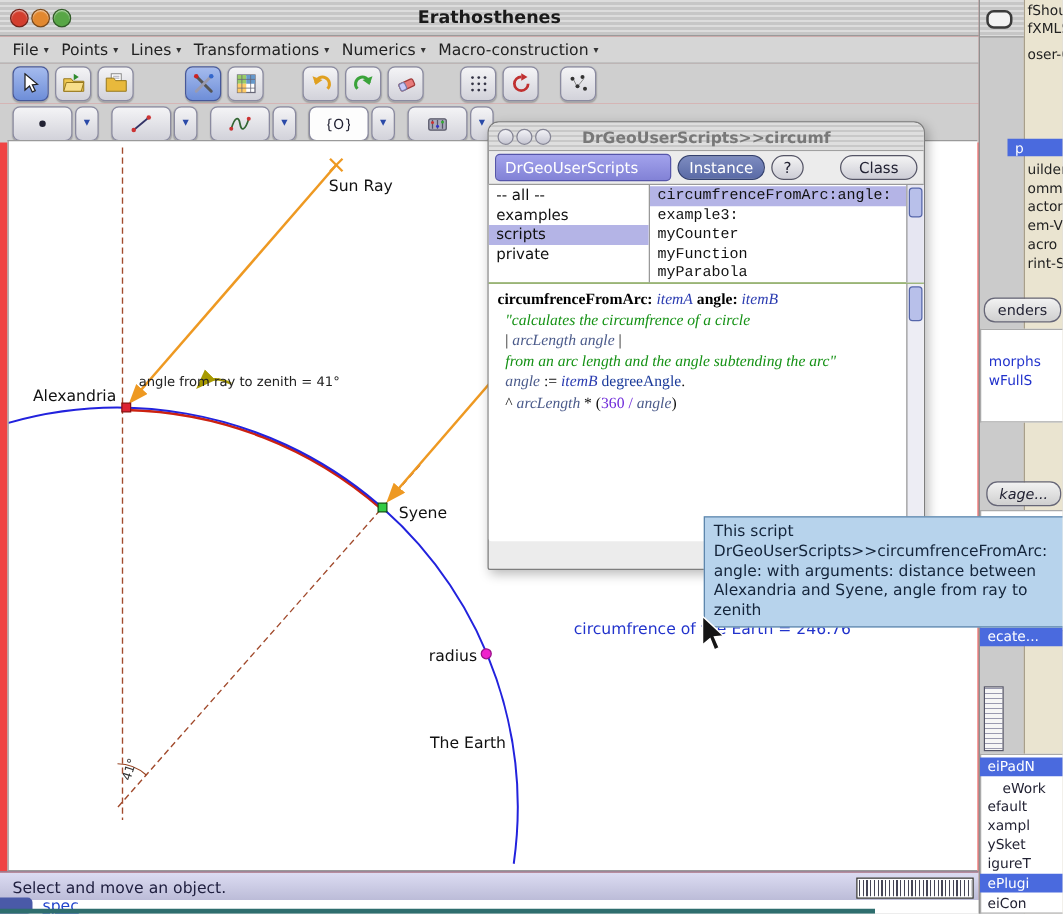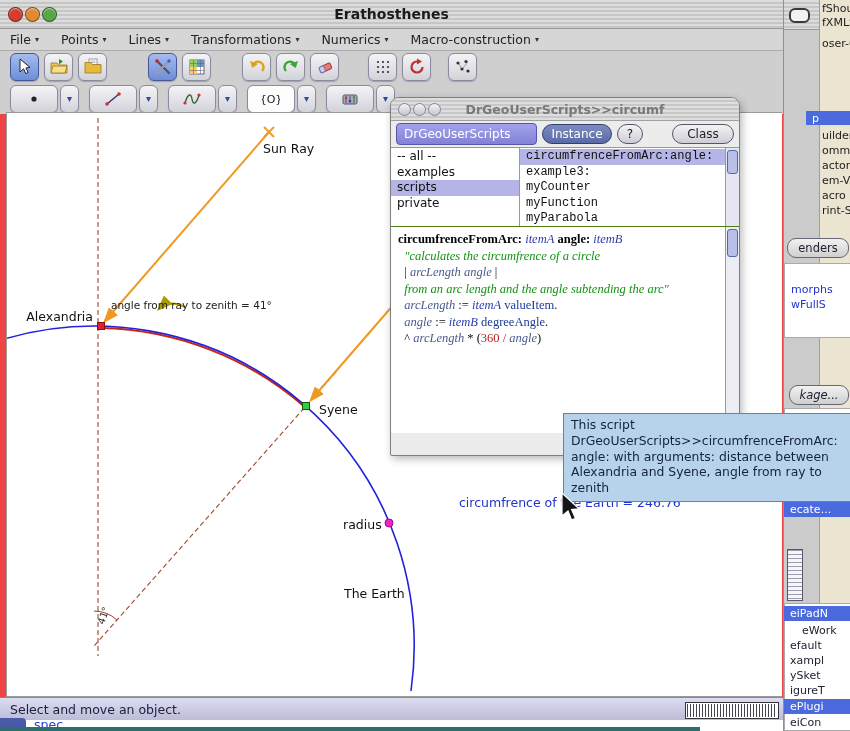--- a/index.html
+++ b/index.html
@@ -11,21 +11,21 @@
   #titlebar{height:28px;background:repeating-linear-gradient(180deg,#dcdcdc 0 2px,#c6c6c6 2px 4px);
             border-bottom:1px solid #9a9a9a;display:flex;align-items:center;justify-content:center;position:relative;}
   .wc{position:absolute;top:7px;width:13px;height:13px;border-radius:50%;border:1px solid rgba(0,0,0,.45);
       box-shadow:inset 0 1px 1px rgba(255,255,255,.6);}
   #wc-close{left:8px;background:#d33e2e;}
   #wc-min{left:25px;background:#e2882f;}
   #wc-max{left:42px;background:#58a646;}
   #window-title{font-size:14px;font-weight:bold;color:#1a1a1a;}
 
   #menubar{height:21px;background:#d6d6d6;border-bottom:1px solid #ababab;display:flex;align-items:center;
-           padding-left:10px;gap:22px;}
+           padding-left:10px;gap:10px;}
   .menu-item{display:flex;align-items:center;gap:4px;font-size:12.5px;color:#222;}
   .menu-arrow{font-size:8px;color:#333;}
 
   #toolbar-row-1{height:32px;display:flex;align-items:center;padding-left:10px;background:#cfcfcf;}
   #toolbar-row-2{height:31px;display:flex;align-items:center;padding-left:10px;background:#cfcfcf;}
   .tbtn{width:27px;height:26px;border:1px solid #8a8aa0;border-radius:6px;flex:none;
         background:linear-gradient(180deg,#f4f4f6,#d2d2da);display:flex;align-items:center;justify-content:center;
         margin-right:5px;box-shadow:0 1px 1px rgba(0,0,0,.22);}
   .tbtn svg{width:18px;height:18px;display:block;}
   .tbtn.pressed{background:linear-gradient(180deg,#a5bbee,#6e8ed8);border-color:#46589a;}
@@ -88,21 +88,21 @@
               display:flex;align-items:center;justify-content:center;}
   #ed-code{position:relative;height:206px;background:#fff;padding:4px 18px 0 7px;overflow:hidden;
            font-size:12.5px;line-height:16.5px;box-sizing:border-box;border-radius:0 0 2px 2px;}
   #ed-codescroll{position:absolute;right:0;top:0;bottom:0;width:13px;border-left:1px solid #999;background:#ededf4;}
   .code-line{white-space:pre-wrap;font-family:Liberation Serif, serif;}
   .c-sel{font-weight:bold;color:#000;}
   .c-arg{font-style:italic;color:#2a3bb0;}
   .c-cmt{font-style:italic;color:#149114;}
   .c-tmp{font-style:italic;color:#4a5a8a;}
   .c-msg{color:#1a3a9a;}
-  .c-num{color:#b91c1c;}
+  .c-num{color:#6d28d9;}
   .c-pl{color:#111;}
 
   
   #tooltip{position:absolute;left:563px;top:413px;width:274px;background:#b7d3ec;border:1px solid #5e86ac;
            padding:3px 7px 5px 7px;font-size:12.4px;line-height:1.27;color:#14243a;overflow-wrap:anywhere;z-index:9;}
   #cursor{position:absolute;left:560px;top:492px;width:24px;height:30px;z-index:10;}
 
   
   #right-band{position:absolute;left:783px;top:0;width:67px;height:731px;background:#cbcbcb;
               border-left:1px solid #909090;box-sizing:border-box;z-index:1;}
@@ -394,21 +394,20 @@
     <div id="ed-listscroll">
       <div class="thumb" style="top:2px;height:22px;"></div>
     </div>
   </div>
   <div id="ed-code">
     <div id="code-lines">
         <div class="code-line"><span class="c-sel">circumfrenceFromArc:</span><span class="c-pl"> </span><span class="c-arg">itemA</span><span class="c-pl"> </span><span class="c-sel">angle:</span><span class="c-pl"> </span><span class="c-arg">itemB</span></div>
         <div class="code-line"><span class="c-cmt">  "calculates the circumfrence of a circle</span></div>
         <div class="code-line"><span class="c-pl">  | </span><span class="c-tmp">arcLength angle</span><span class="c-pl"> |</span></div>
         <div class="code-line"><span class="c-cmt">  from an arc length and the angle subtending the arc"</span></div>
-        <div class="code-line"><span class="c-pl">  </span><span class="c-tmp">arcLength</span><span class="c-pl"> := </span><span class="c-arg">itemA</span><span class="c-msg"> valueItem</span><span class="c-pl">.</span></div>
         <div class="code-line"><span class="c-pl">  </span><span class="c-tmp">angle</span><span class="c-pl"> := </span><span class="c-arg">itemB</span><span class="c-msg"> degreeAngle</span><span class="c-pl">.</span></div>
         <div class="code-line"><span class="c-pl">  ^ </span><span class="c-tmp">arcLength</span><span class="c-pl"> * (</span><span class="c-num">360</span><span class="c-num"> / </span><span class="c-tmp">angle</span><span class="c-pl">)</span></div>
       </div>
     <div id="ed-codescroll">
       <div class="thumb" style="top:2px;height:26px;"></div>
     </div>
   </div>
 </div>
 
 <div id="tooltip">This script DrGeoUserScripts&gt;&gt;circumfrenceFromArc:angle: with arguments: distance between Alexandria and Syene, angle from ray to zenith</div>

